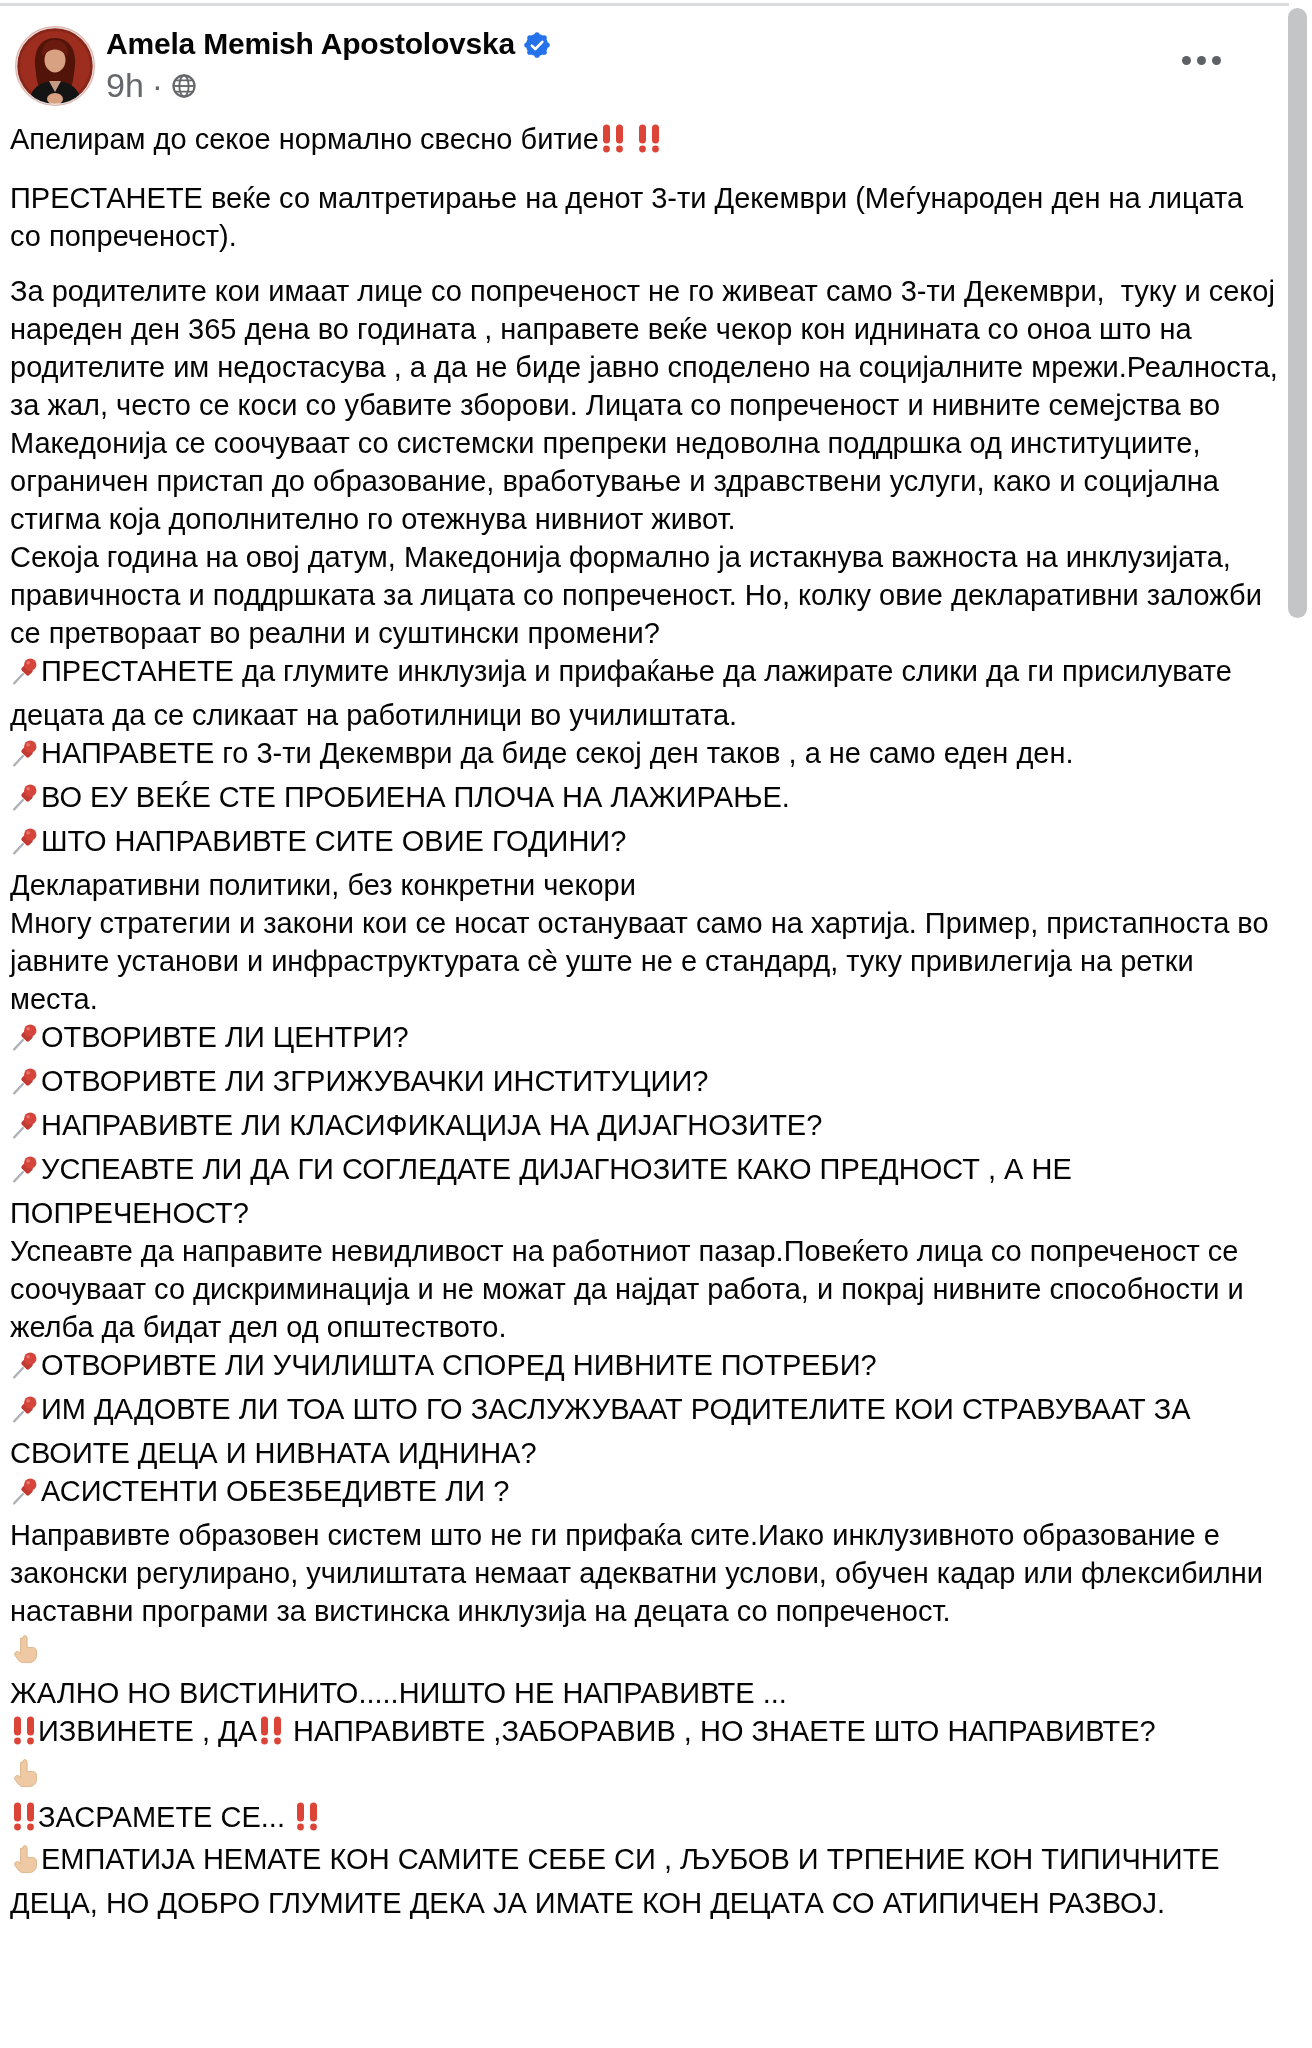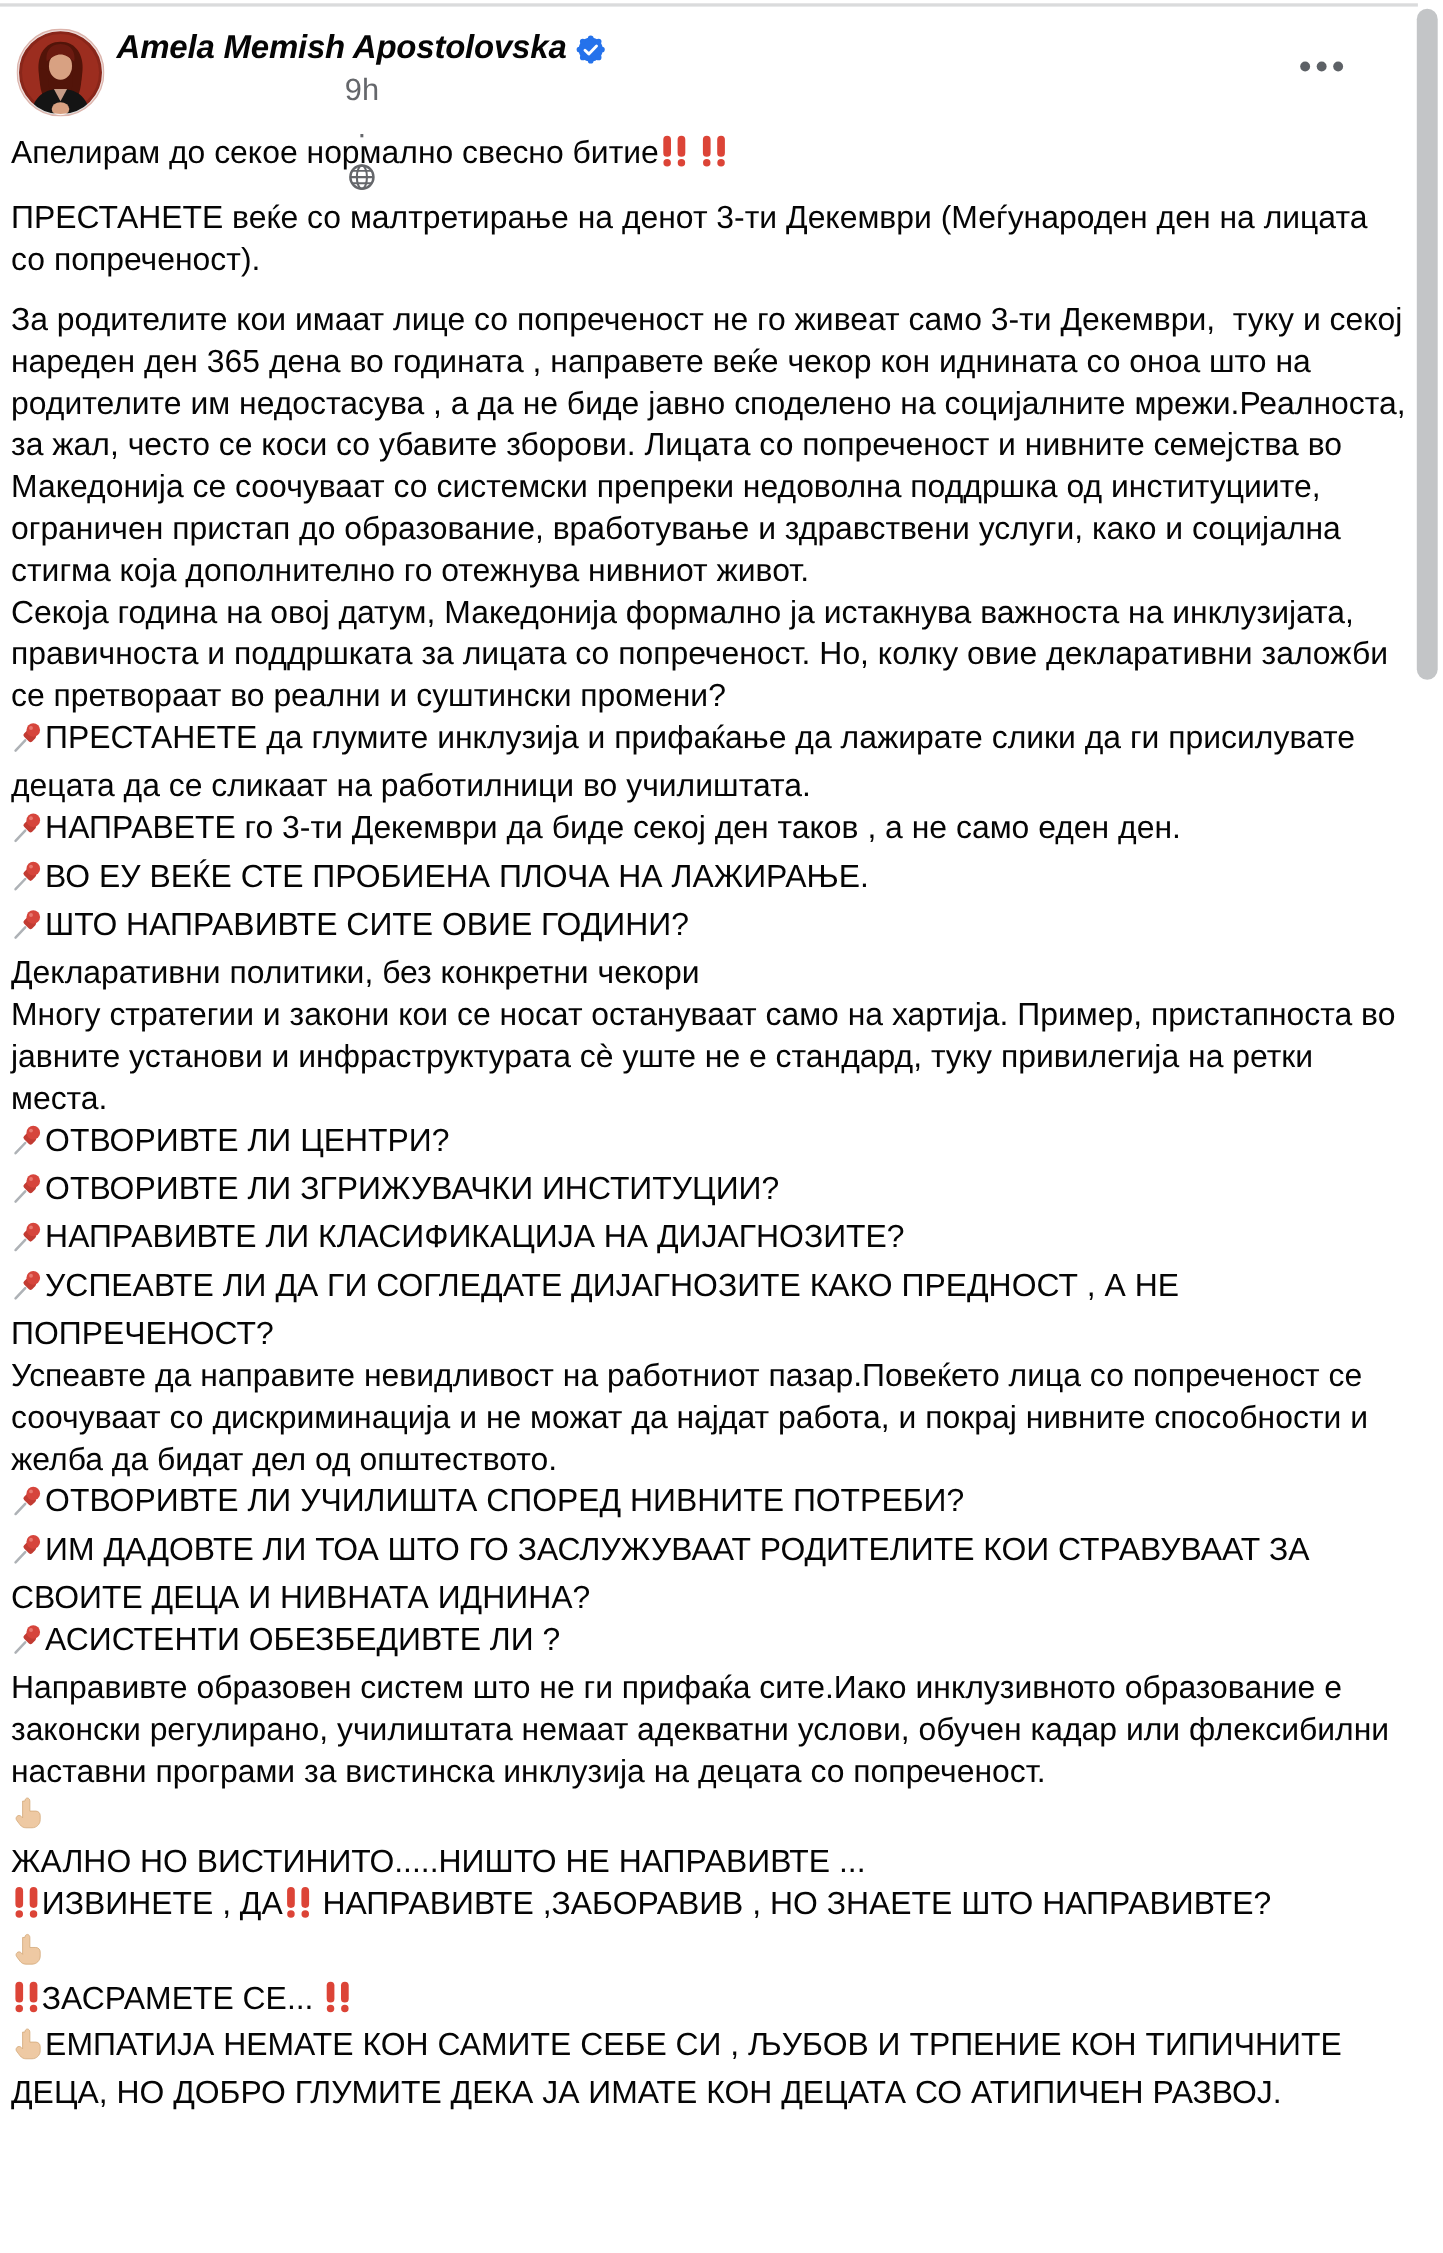--- a/index.html
+++ b/index.html
@@ -8,24 +8,24 @@
     background:#ffffff;font-family:"Liberation Sans",sans-serif;
   }
   .top-divider{position:absolute;top:3px;left:0;width:1289px;height:3px;background:#dadbdc;}
   .scrollbar-thumb{
     position:absolute;top:8px;right:5px;width:19px;height:610px;
     background:#c3c5c7;border-radius:10px;
   }
   .header{position:absolute;top:24px;left:15px;width:1240px;height:86px;}
   .avatar{position:absolute;left:0;top:2px;width:80px;height:80px;border-radius:50%;}
   .header-text{position:absolute;left:91px;top:2px;}
-  .name-row{display:flex;align-items:center;gap:7px;font-style:italic;}
+  .name-row{display:flex;align-items:center;gap:7px;}
   .author{font-size:30px;font-weight:700;color:#050505;letter-spacing:-0.2px;line-height:36px;}
   .badge{display:inline-block;width:30px;height:30px;margin-top:2px;}
-  .meta-row{display:flex;align-items:center;gap:8px;margin-top:4px;color:#65676b;font-size:28px;flex-direction:column;}
+  .meta-row{display:flex;gap:8px;margin-top:4px;color:#65676b;font-size:34px;}
   .globe{display:inline-block;width:26px;height:26px;margin-top:2px;}
   .menu{position:absolute;right:28px;top:26px;display:flex;gap:6px;align-items:center;padding:6px;cursor:pointer;}
   .dot-c{width:9px;height:9px;border-radius:50%;background:#5d6166;display:inline-block;}
   .post-body{
     position:absolute;top:120px;left:10px;width:1272px;
     font-size:29px;line-height:38px;color:#050505;white-space:pre-wrap;
     word-wrap:break-word;
   }
   .post-block{margin:0 0 17px 0;}
   .post-line{min-height:38px;}

